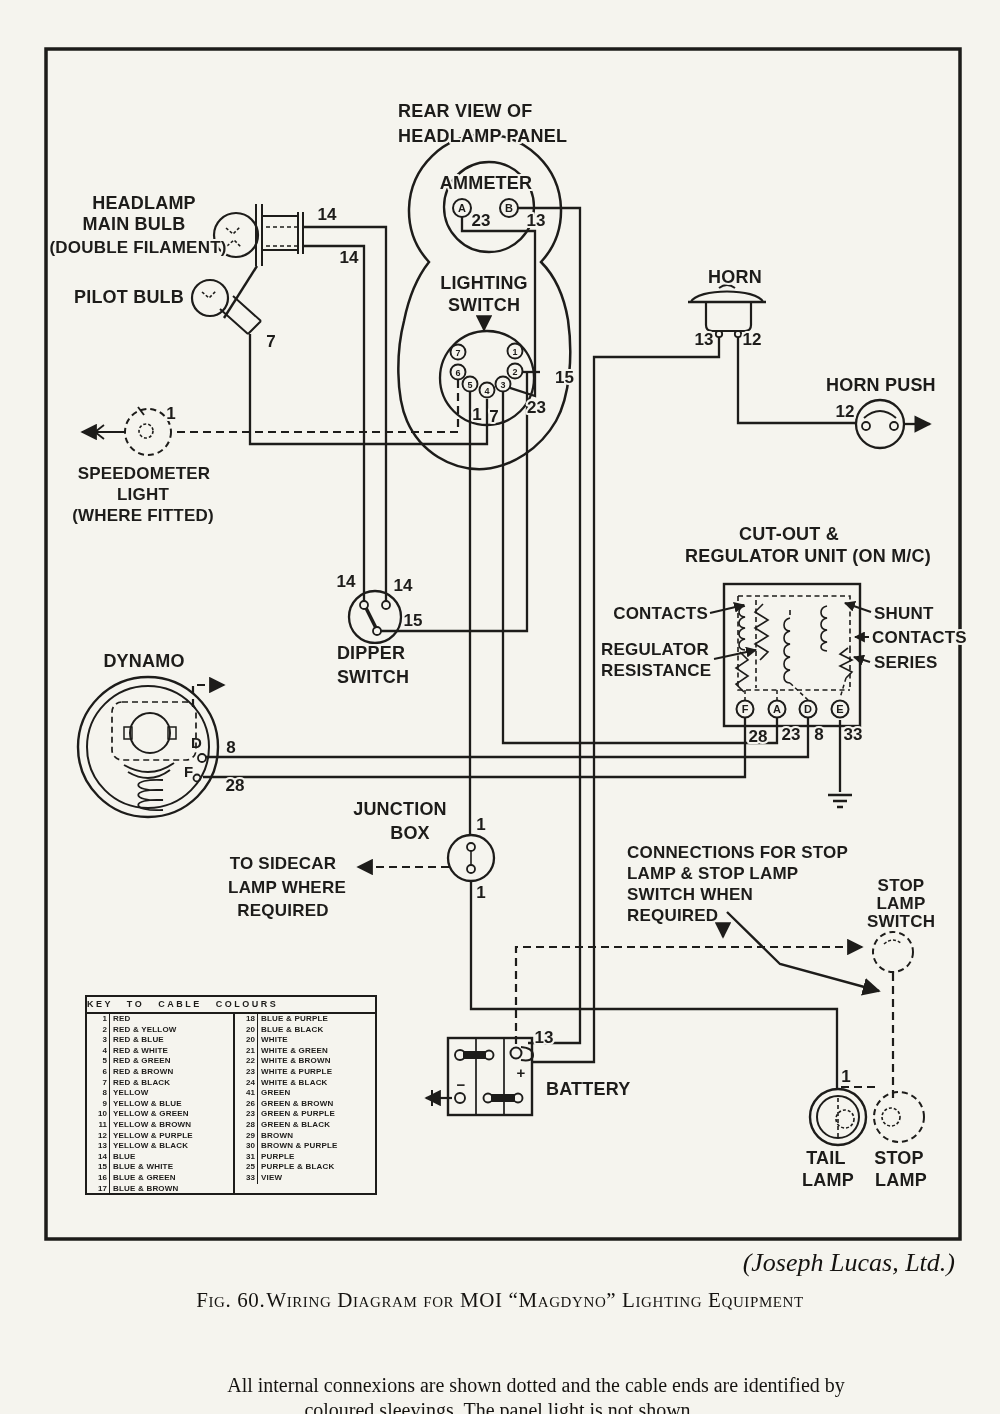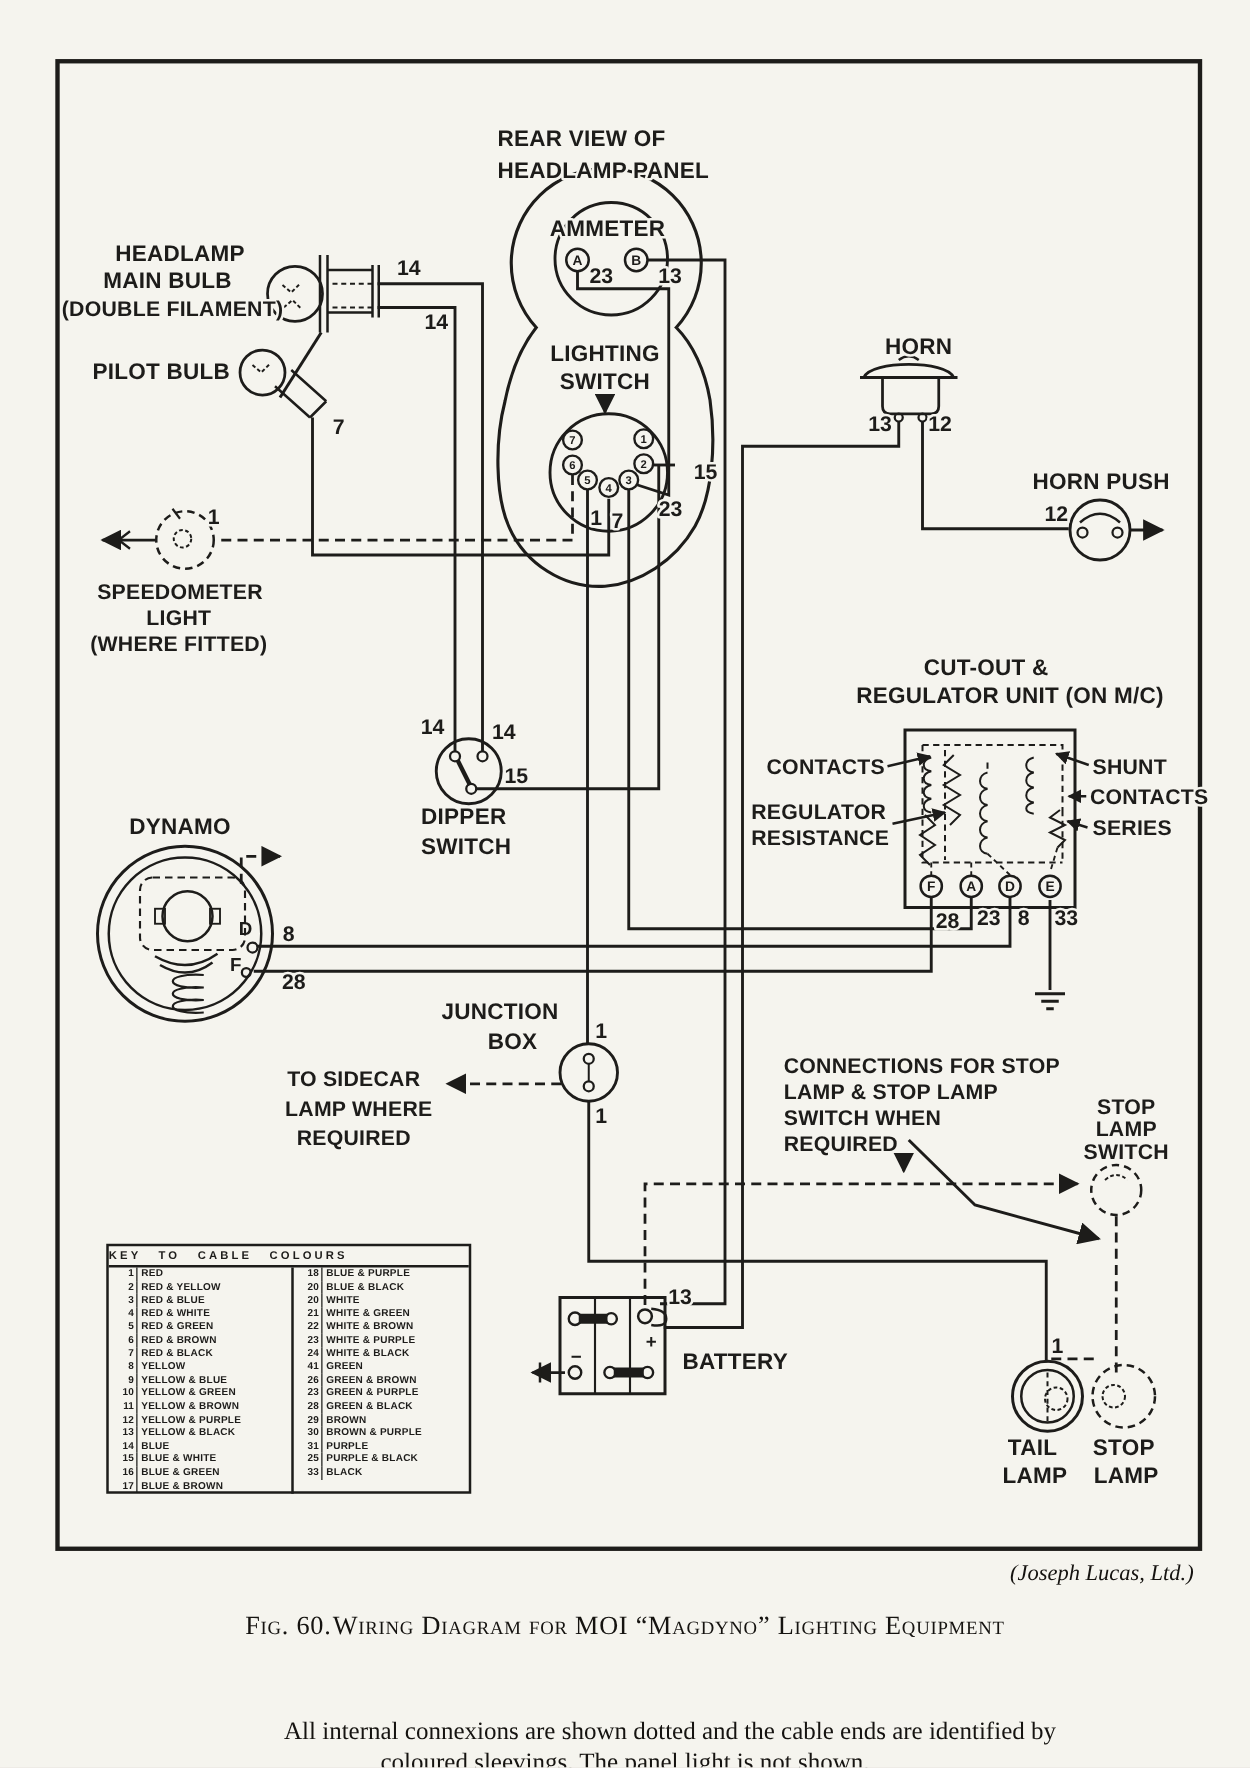--- a/index.html
+++ b/index.html
@@ -36,21 +36,21 @@
   #keyleft  { width:148px; border-right:2px solid #1d1c1a; }
   #keyright { flex:1; }
   .krow { display:flex; height:10.6px; line-height:10.6px; font-size:8px; font-weight:bold; white-space:nowrap; }
   .knum { width:20px; text-align:right; padding-right:2px; border-right:1.5px solid #1d1c1a; flex:none; }
   .kcol { padding-left:3px; letter-spacing:.2px; }
 
   
   .cap { position:absolute; color:#151310; width:1000px; text-align:center;
          font-family:"Liberation Serif", serif; }
   #credit { top:1248px; right:45px; width:auto; left:auto; position:absolute;
-            font-style:italic; font-size:18px; color:#151310;
+            font-style:italic; font-size:26px; color:#151310;
             font-family:"Liberation Serif", serif; }
   #figline { top:1288px; font-size:21px; font-variant:small-caps; letter-spacing:.6px; }
   #figline .figno { margin-right:1px; }
   #capline2 { top:1318px; font-size:20px; font-variant:small-caps; letter-spacing:.5px; }
   #capline3 { top:1344px; font-size:20px; font-variant:small-caps; letter-spacing:.5px; }
   #note1 { top:1374px; font-size:20px;padding-left:36px; }
   #note2 { top:1399px; font-size:20px; }
 </style>
 </head>
 <body>
@@ -476,21 +476,21 @@
           <div class="krow">
             <span class="knum">31</span>
             <span class="kcol">PURPLE</span>
           </div>
           <div class="krow">
             <span class="knum">25</span>
             <span class="kcol">PURPLE &amp; BLACK</span>
           </div>
           <div class="krow">
             <span class="knum">33</span>
-            <span class="kcol">BLACK</span>
+            <span class="kcol">VIEW</span>
           </div>
         </div>
     </div>
   </div>
 
   
   <div id="credit">(Joseph Lucas, Ltd.)</div>
   <div id="figline" class="cap">
     <span class="figno">Fig. 60.</span><span>Wiring Diagram for MOI “Magdyno” Lighting Equipment</span>
   </div>

